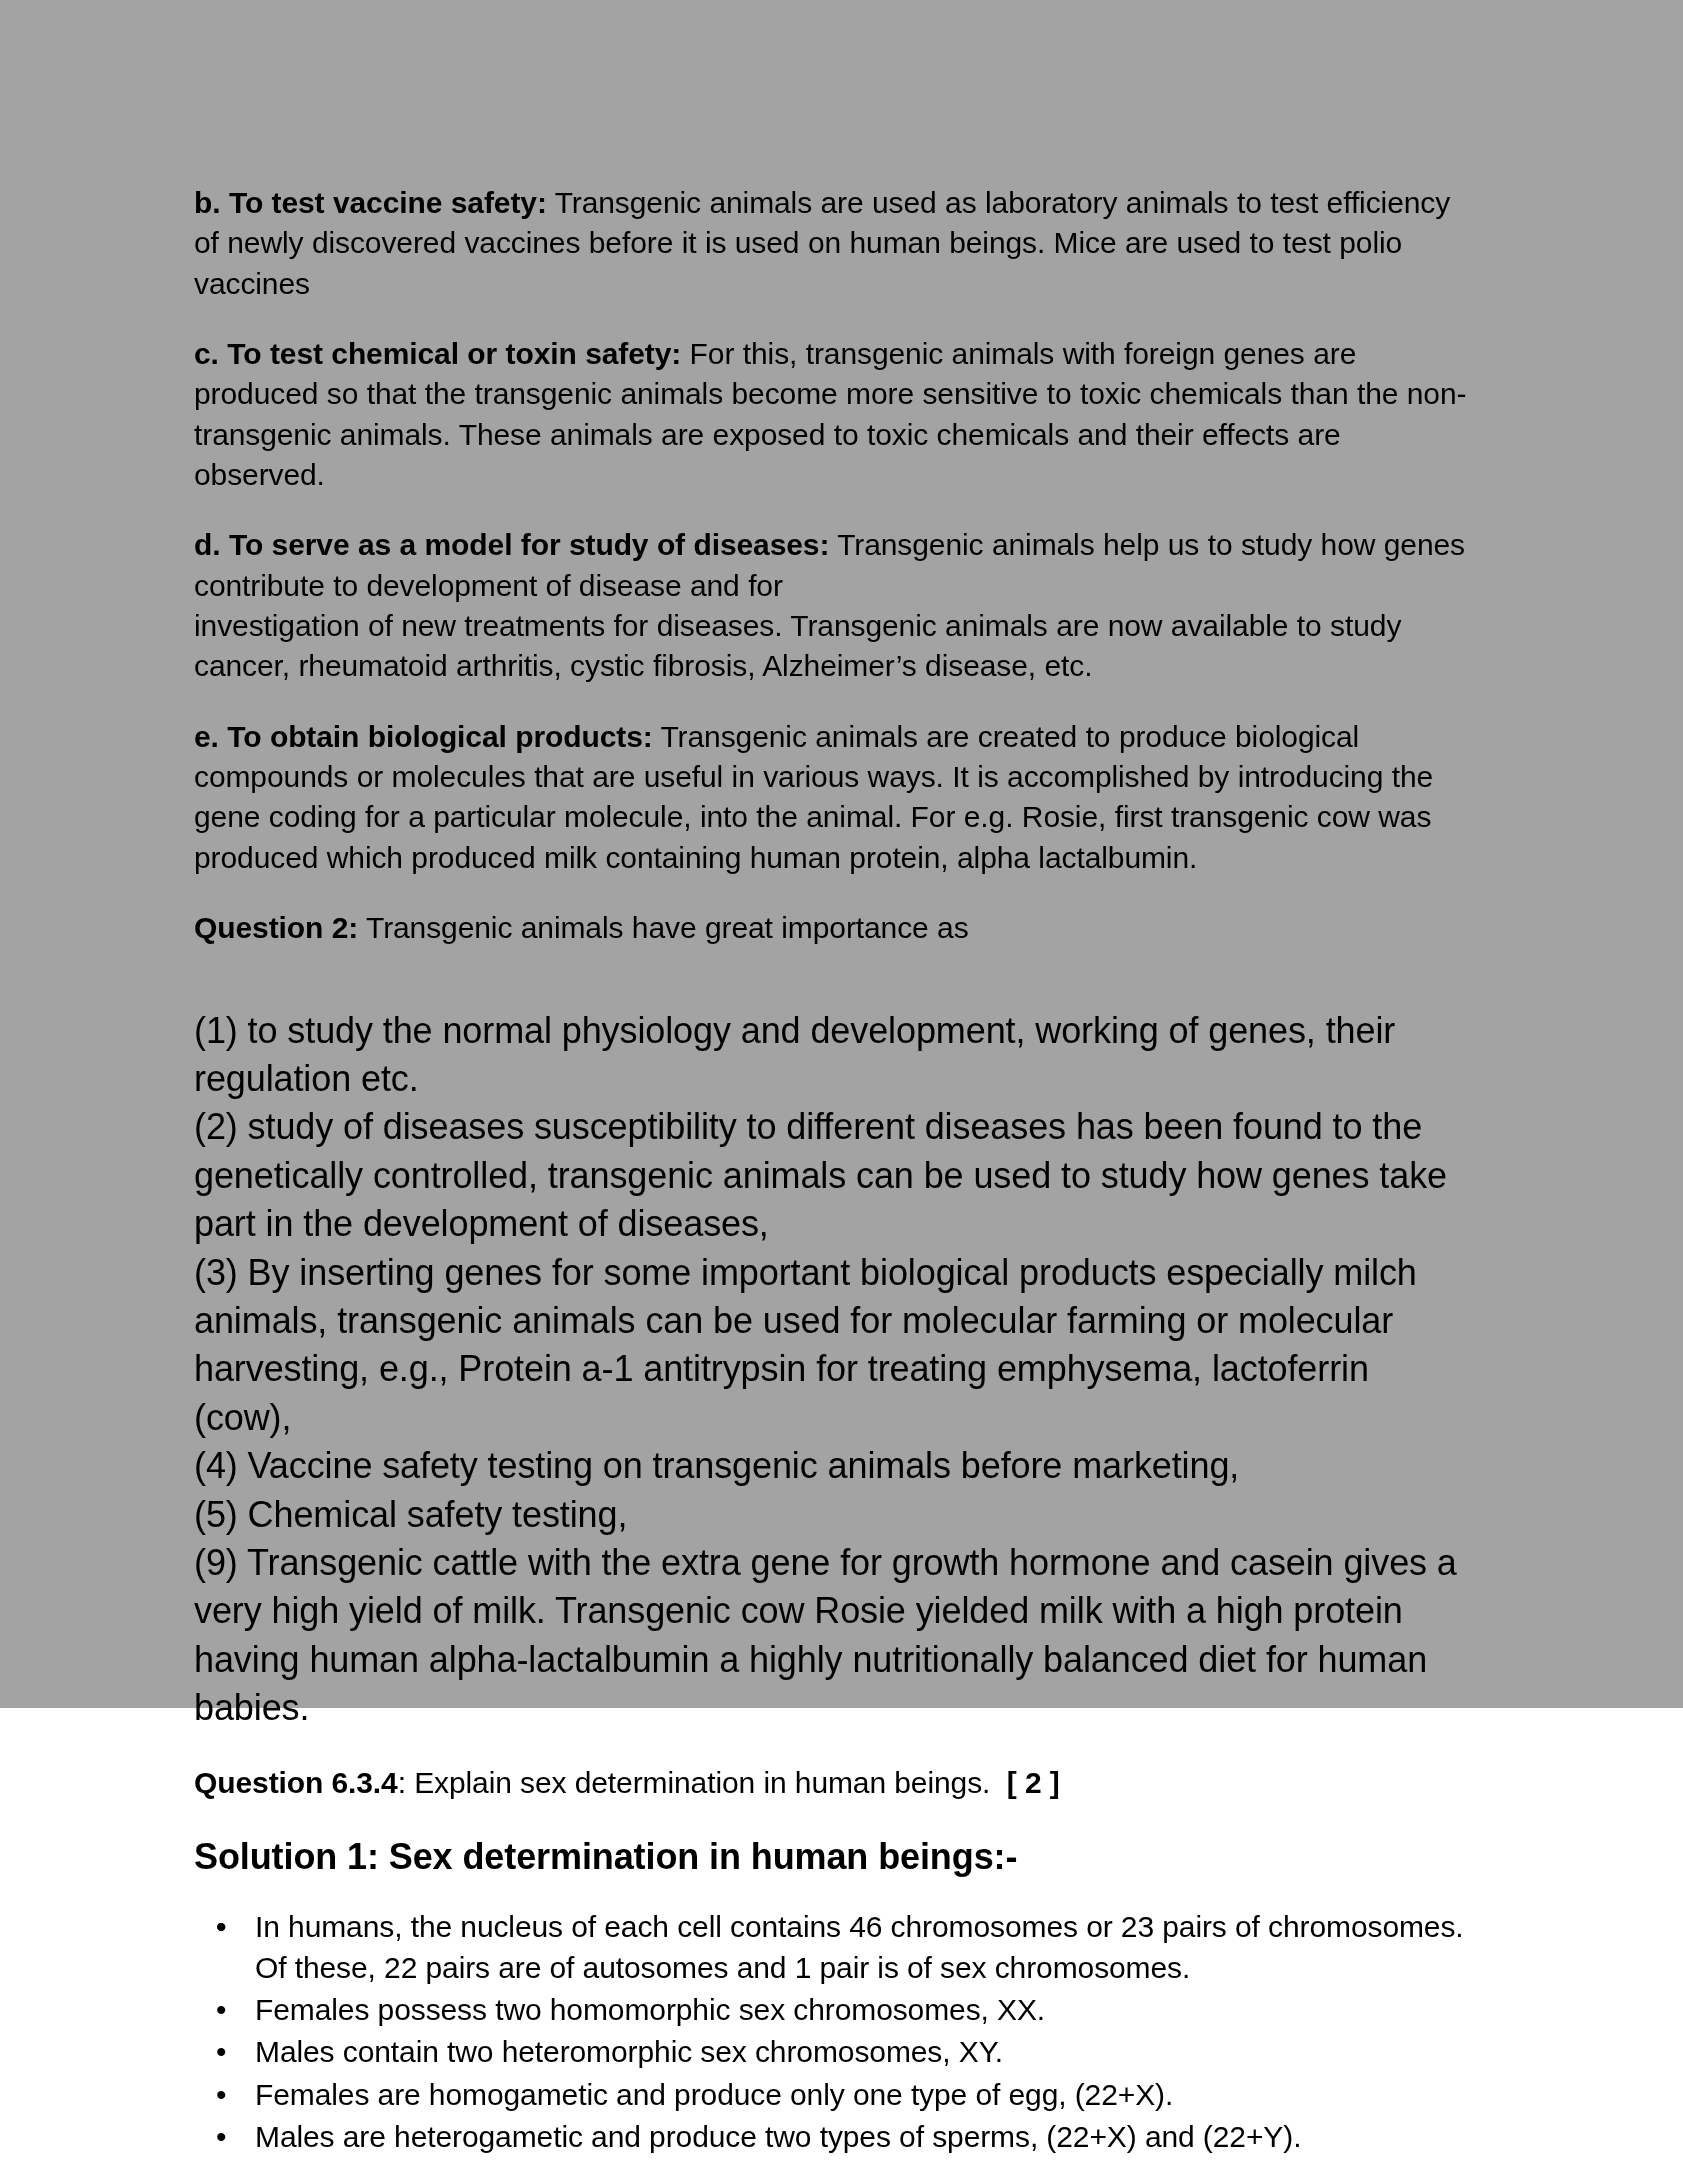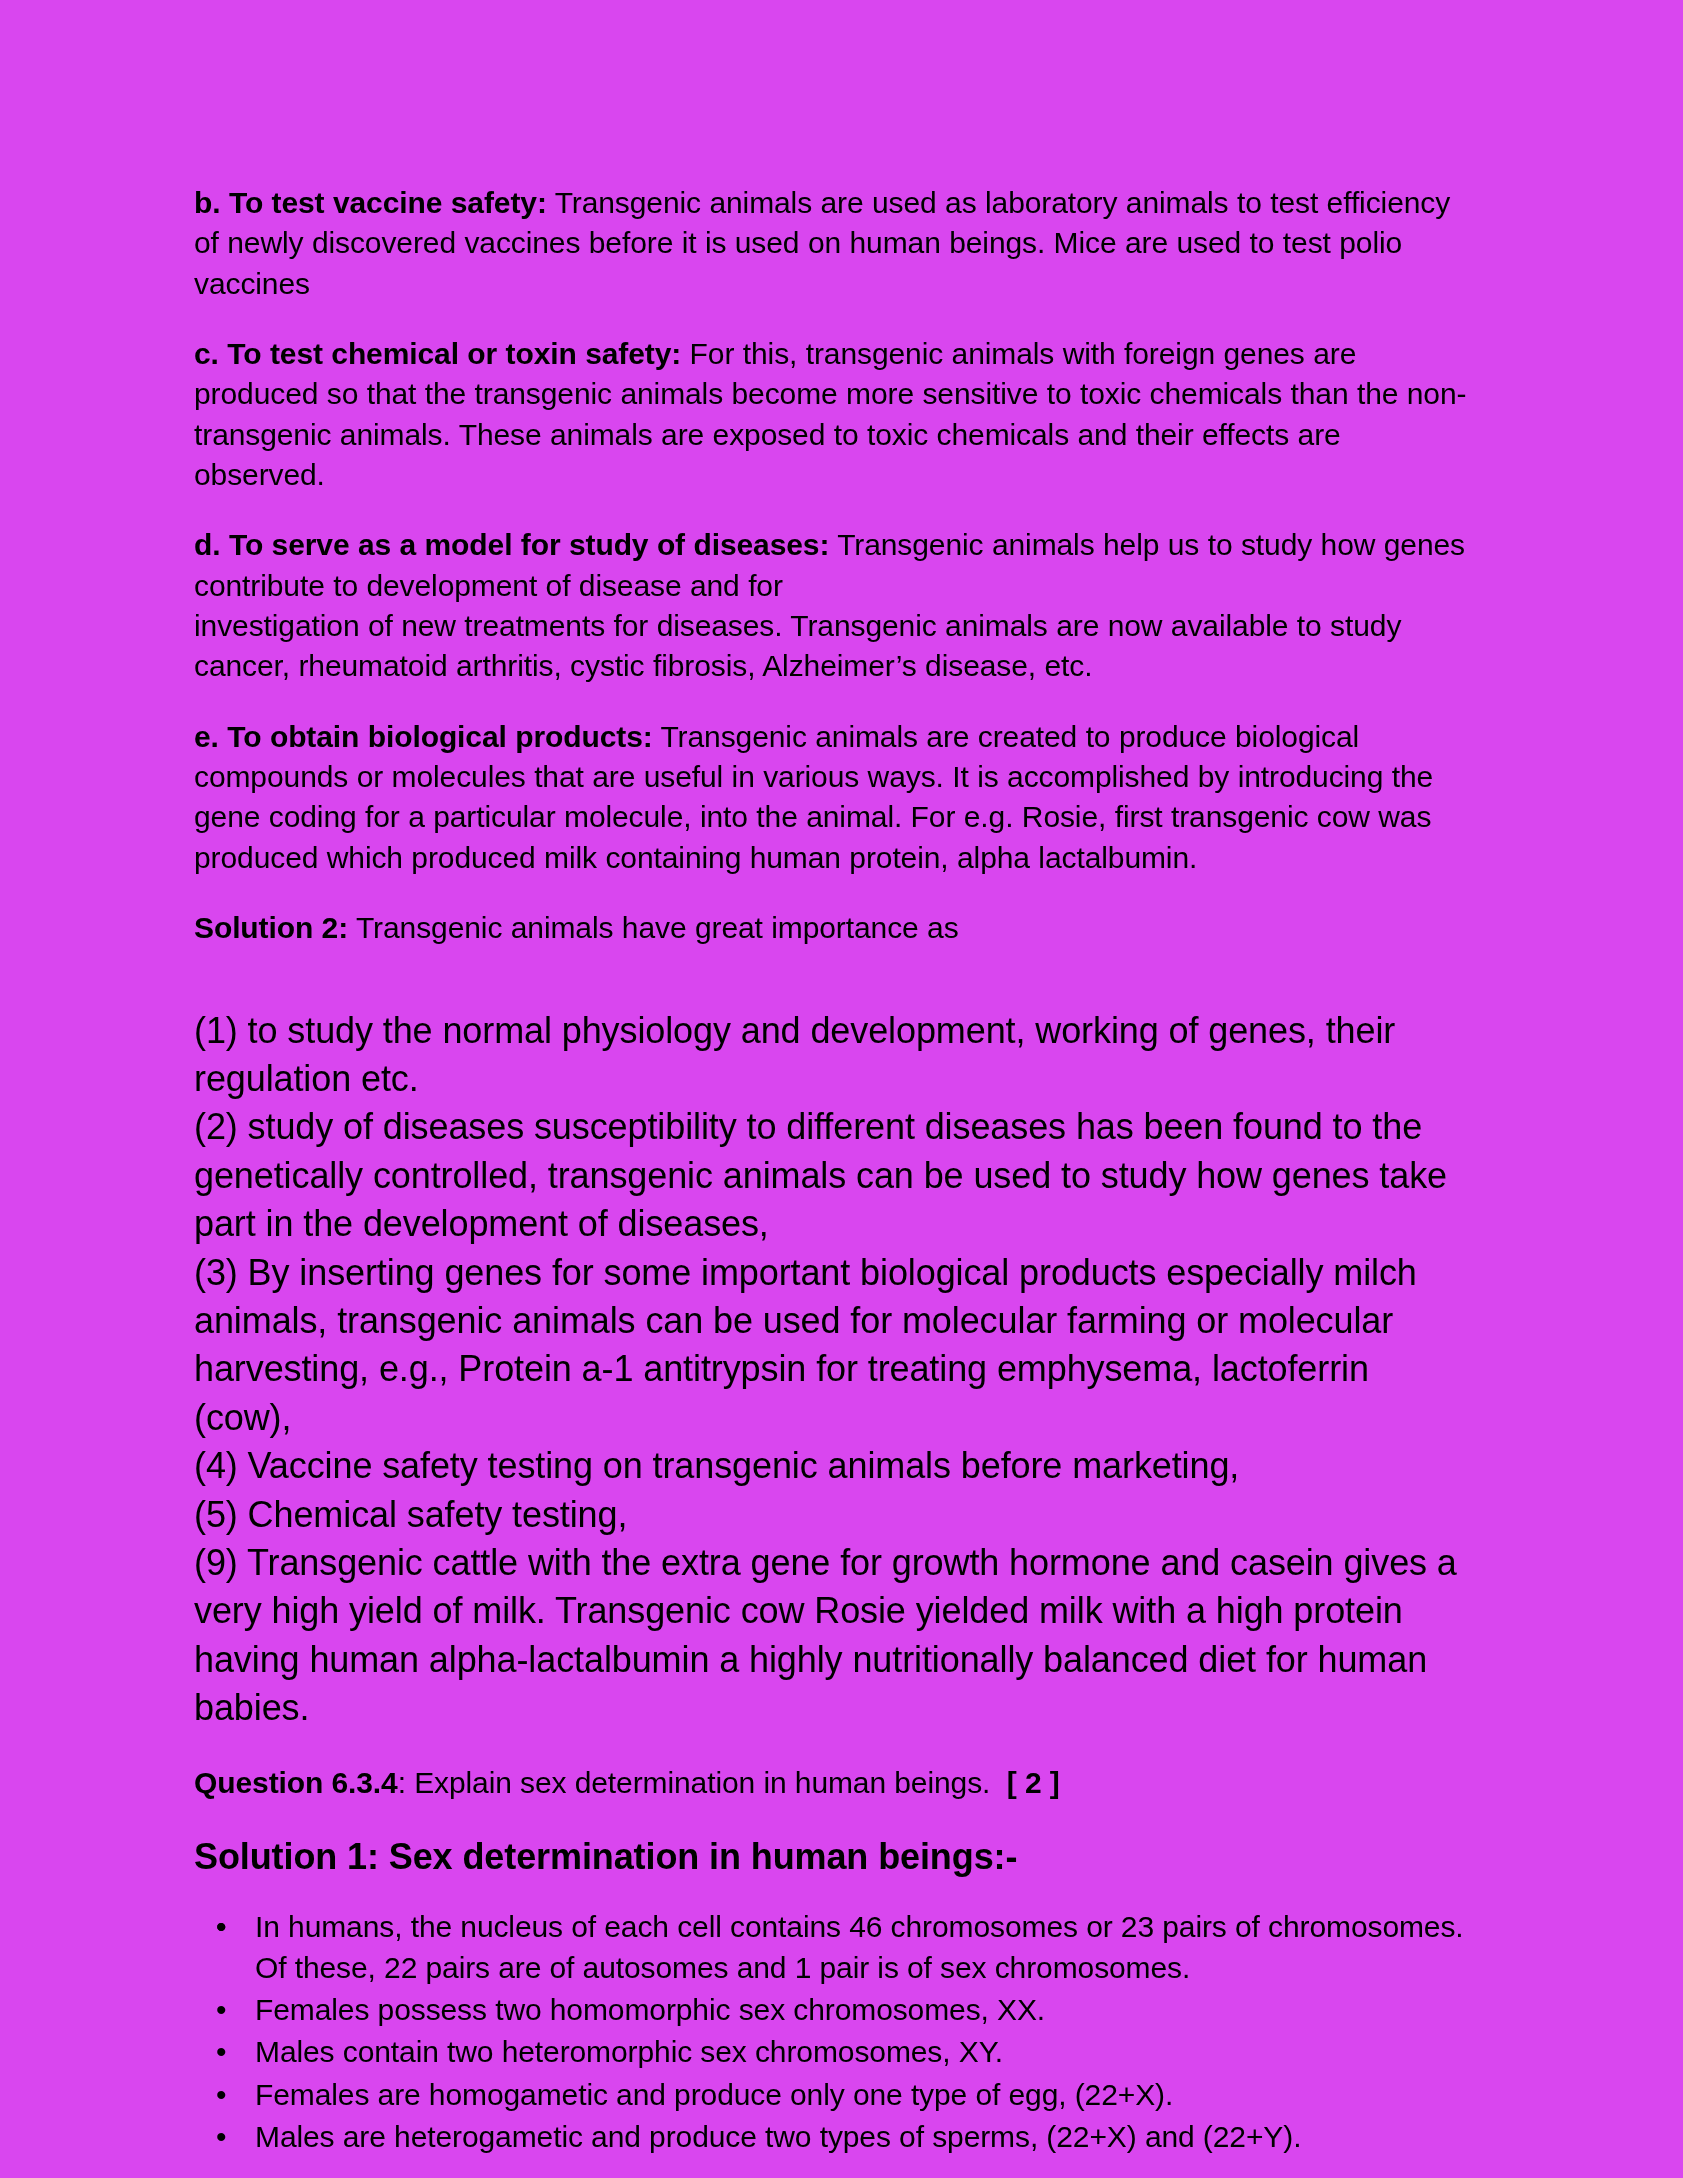--- a/index.html
+++ b/index.html
@@ -13,22 +13,22 @@
     font-family: "Liberation Sans", sans-serif;
     color: #000000;
     position: relative;
     overflow: hidden;
   }
   .page {
     position: absolute;
     left: 0;
     top: 0;
     width: 1683px;
-    height: 2178px;
-    background: #d946ef;
+    height: 1708px;
+    background: #a3a3a3;
   }
   .content {
     position: absolute;
     left: 194px;
     top: 183px;
     width: 1277px;
   }
   p.para {
     margin: 0 0 30px 0;
     font-size: 30px;
@@ -100,21 +100,21 @@
   <div class="content">
 
     <p class="para"><span class="lead">b. To test vaccine safety:</span><span> Transgenic animals are used as laboratory animals to test efficiency of newly discovered vaccines before it is used on human beings. Mice are used to test polio vaccines</span></p>
 
     <p class="para"><span class="lead">c. To test chemical or toxin safety:</span><span> For this, transgenic animals with foreign genes are produced so that the transgenic animals become more sensitive to toxic chemicals than the non-transgenic animals. These animals are exposed to toxic chemicals and their effects are observed.</span></p>
 
     <p class="para"><span class="lead">d. To serve as a model for study of diseases:</span><span> Transgenic animals help us to study how genes contribute to development of disease and for</span><br><span>investigation of new treatments for diseases. Transgenic animals are now available to study cancer, rheumatoid arthritis, cystic fibrosis, Alzheimer’s disease, etc.</span></p>
 
     <p class="para"><span class="lead">e. To obtain biological products:</span><span> Transgenic animals are created to produce biological compounds or molecules that are useful in various ways. It is accomplished by introducing the gene coding for a particular molecule, into the animal. For e.g. Rosie, first transgenic cow was produced which produced milk containing human protein, alpha lactalbumin.</span></p>
 
-    <p class="para"><span class="lead">Solution 2:</span><span> Transgenic animals have great importance as</span></p>
+    <p class="para"><span class="lead">Question 2:</span><span> Transgenic animals have great importance as</span></p>
 
     <div class="block-list">
       <span class="spacer-line"></span>
       <div>(1) to study the normal physiology and development, working of genes, their regulation etc.</div>
       <div>(2) study of diseases susceptibility to different diseases has been found to the genetically controlled, transgenic animals can be used to study how genes take part in the development of diseases,</div>
       <div>(3) By inserting genes for some important biological products especially milch animals, transgenic animals can be used for molecular farming or molecular harvesting, e.g., Protein a-1 antitrypsin for treating emphysema, lactoferrin (cow),</div>
       <div>(4) Vaccine safety testing on transgenic animals before marketing,</div>
       <div>(5) Chemical safety testing,</div>
       <div>(9) Transgenic cattle with the extra gene for growth hormone and casein gives a very high yield of milk. Transgenic cow Rosie yielded milk with a high protein having human alpha-lactalbumin a highly nutritionally balanced diet for human babies.</div>
     </div>

